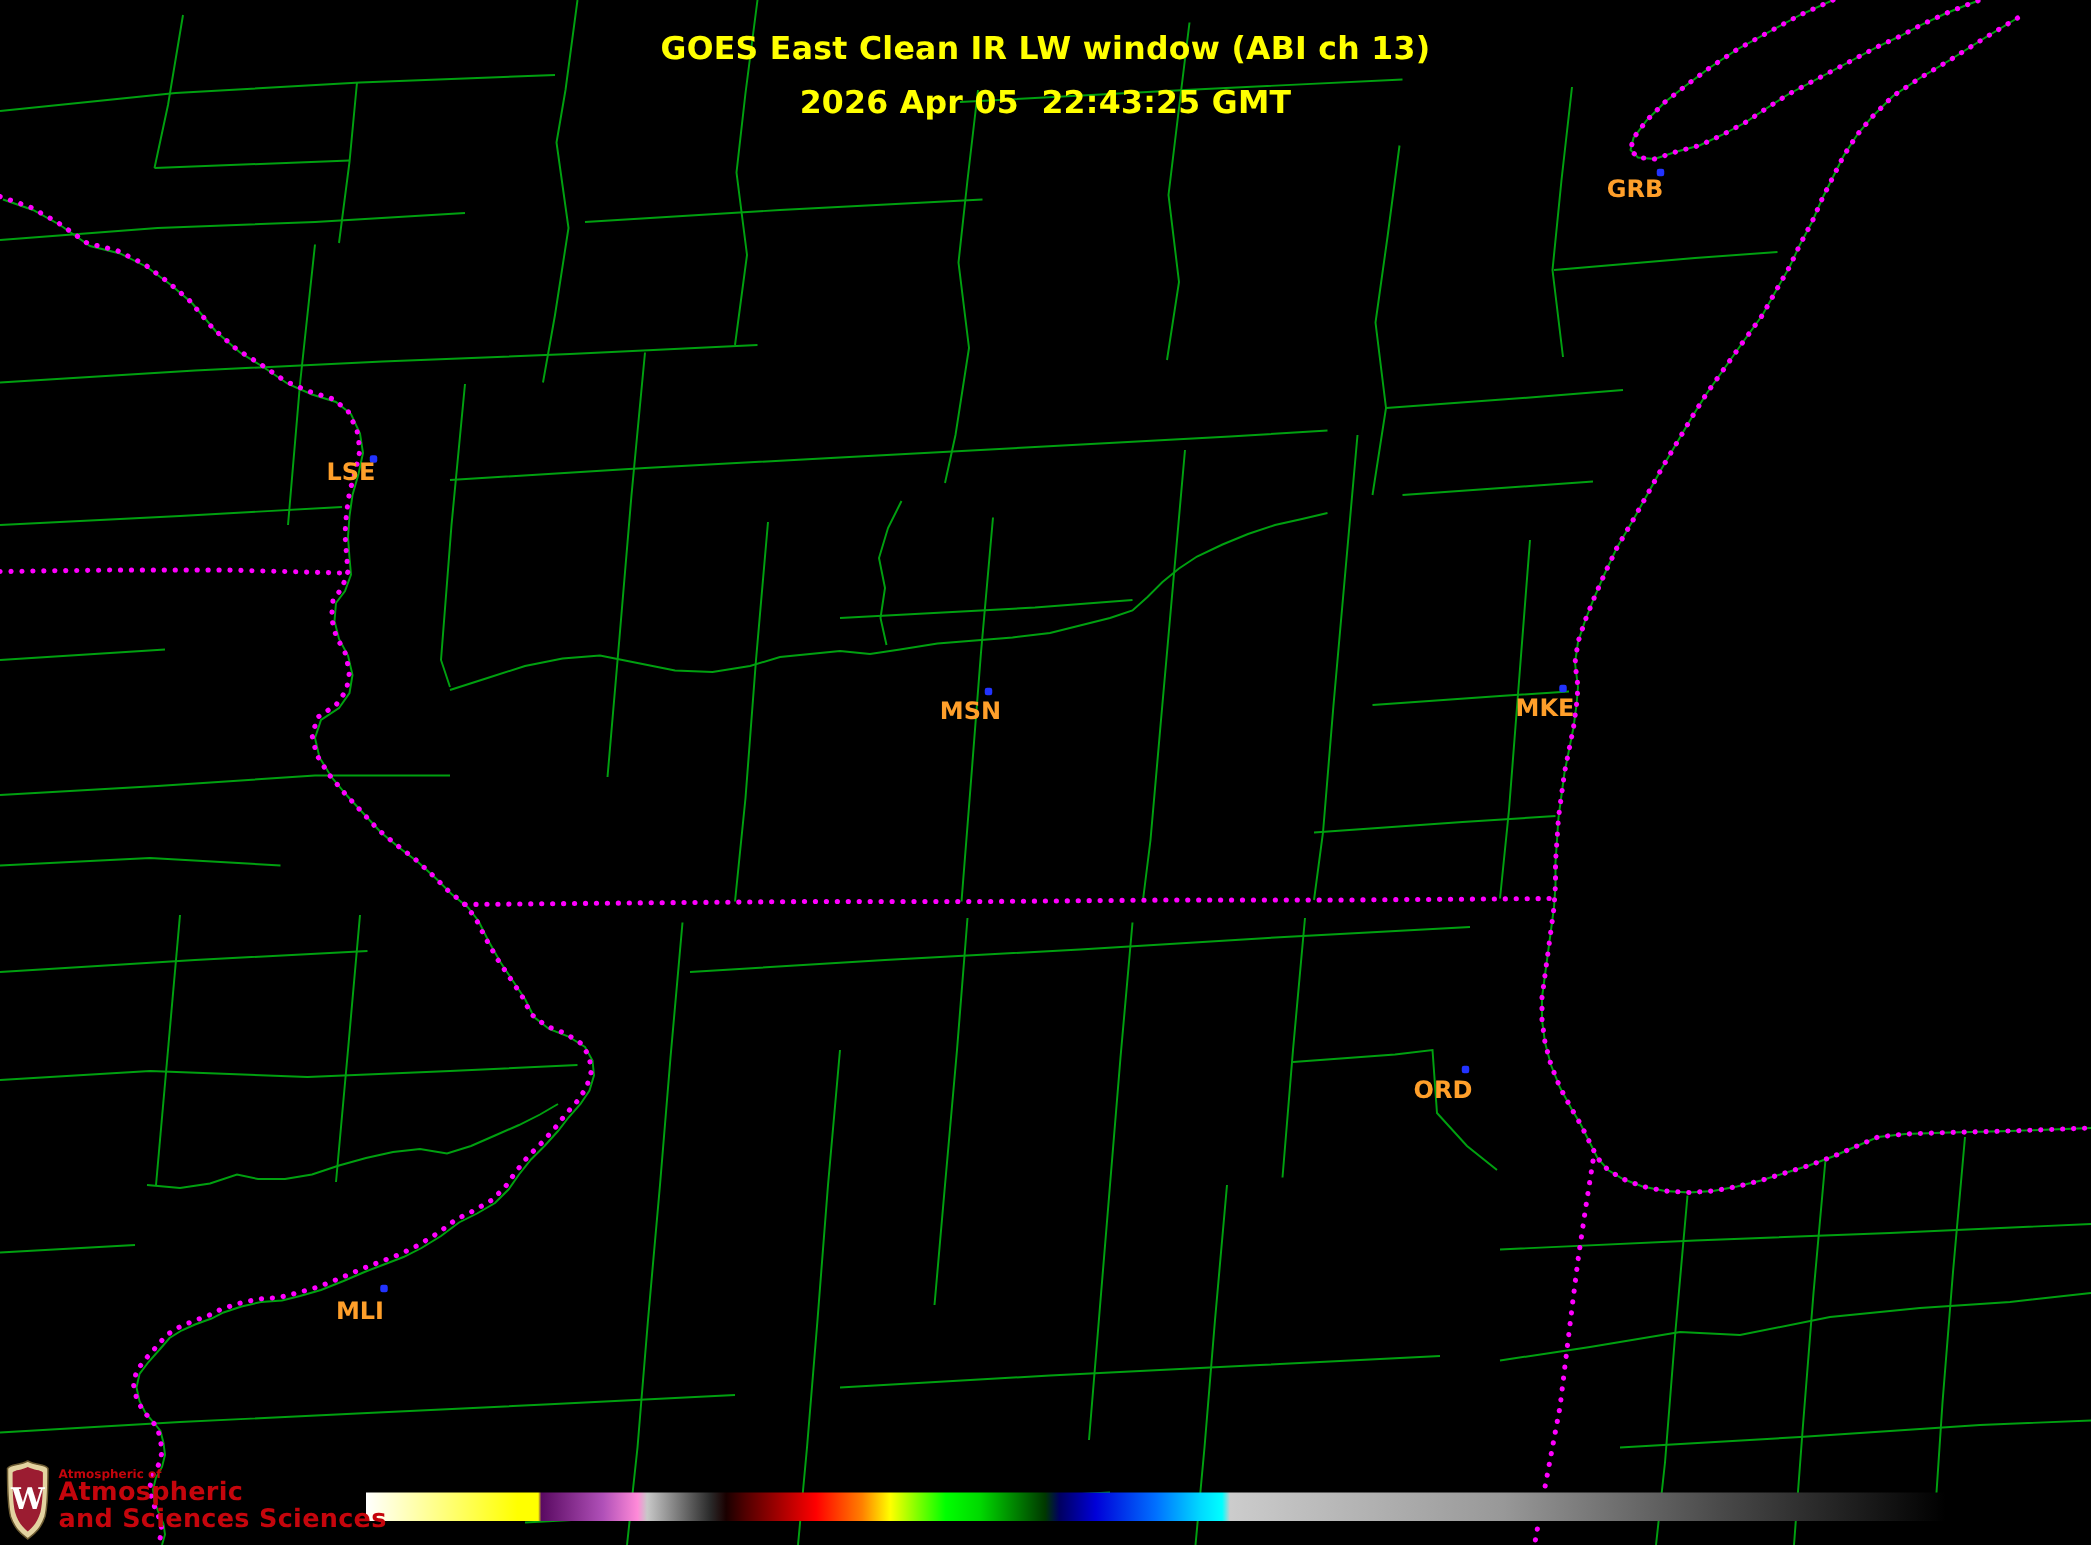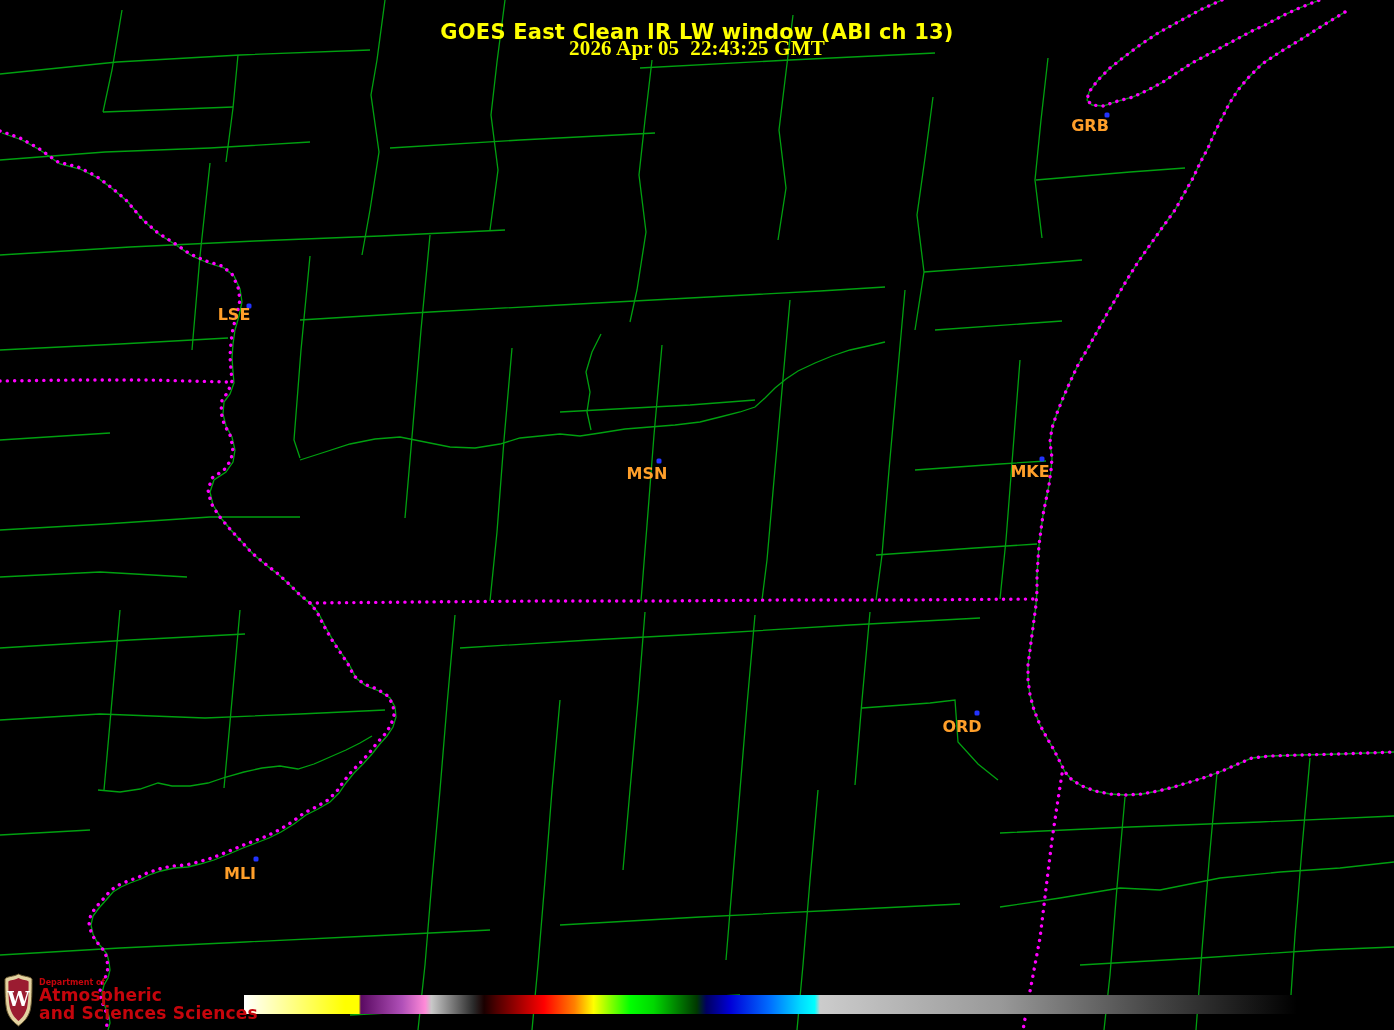--- a/index.html
+++ b/index.html
@@ -2,21 +2,21 @@
 <html><head>
 <meta charset="utf-8">
 <style>
   html,body{margin:0;padding:0;background:#000;}
   #screen{position:relative;width:1394px;height:1030px;background:#000;overflow:hidden;
           font-family:"DejaVu Sans","Liberation Sans",sans-serif;}
   #map-svg{position:absolute;left:0;top:0;width:1394px;height:1030px;}
   .title-line{position:absolute;left:50%;transform:translateX(-50%);
               font-weight:bold;font-size:21px;white-space:pre;letter-spacing:.2px;text-align:right;}
   #title-line1{top:20px;}
-  #title-line2{top:36px;font-family:Liberation Serif, serif;}
+  #title-line2{top:56px;}
   #colorbar{position:absolute;}
   #logo{position:absolute;left:4px;top:973px;display:flex;align-items:flex-start;}
   #crest{width:29px;height:54px;}
   #logo-text{margin-left:6px;margin-top:6px;line-height:1.05;}
   #logo-dept{font-size:8px;font-weight:bold;}
   #logo-l1,#logo-l2{font-size:17px;font-weight:600;letter-spacing:.2px;}
   .station-label{font-weight:bold;font-size:16px;}
 </style>
 </head>
 <body>
@@ -112,19 +112,19 @@
 
   <div id="colorbar" style="left: 244px; top: 995px; width: 1053px; height: 19px; background: linear-gradient(to right, rgb(255, 255, 255) 0%, rgb(255, 255, 0) 9.6%, rgb(255, 255, 0) 10.9%, rgb(90, 10, 98) 11.1%, rgb(176, 80, 184) 15%, rgb(255, 138, 216) 17.2%, rgb(200, 200, 200) 17.8%, rgb(42, 42, 42) 21.8%, rgb(26, 0, 0) 22.8%, rgb(80, 0, 0) 24%, rgb(255, 0, 0) 28.5%, rgb(255, 128, 0) 31.4%, rgb(255, 255, 0) 33.2%, rgb(128, 255, 0) 34.9%, rgb(0, 255, 0) 36.7%, rgb(0, 216, 0) 38.9%, rgb(0, 56, 0) 43%, rgb(0, 0, 96) 43.9%, rgb(0, 0, 216) 46.2%, rgb(0, 112, 255) 50%, rgb(0, 216, 255) 52.8%, rgb(0, 255, 255) 54.2%, rgb(204, 204, 204) 54.7%, rgb(152, 152, 152) 72%, rgb(72, 72, 72) 86%, rgb(0, 0, 0) 100%);"></div>
 
   <div id="logo">
     <svg id="crest" viewBox="0 0 29 54">
       <path id="crest-outer" d="M14.5 1 C20 4 26 3 28 6 C28 18 28 30 26 38 C23 47 18 50 14.5 53 C11 50 6 47 3 38 C1 30 1 18 1 6 C3 3 9 4 14.5 1 Z" fill="#e3d3a1" stroke="#6b5a32"></path>
       <path id="crest-inner" d="M14.5 5 C18.5 7.2 23 6.8 24.6 8.6 C24.6 18 24.6 28 23 35 C20.8 42.5 17.3 45.5 14.5 48 C11.7 45.5 8.2 42.5 6 35 C4.4 28 4.4 18 4.4 8.6 C6 6.8 10.5 7.2 14.5 5 Z" fill="#9b1c31"></path>
       <text id="crest-w" x="14.5" y="33" text-anchor="middle" fill="#ffffff" style="font:bold 20px &quot;DejaVu Serif&quot;,&quot;Liberation Serif&quot;,serif;">W</text>
     </svg>
     <div id="logo-text" style="color: rgb(197, 5, 12);">
-      <div id="logo-dept">Department of</div>
+      <div id="logo-dept">Atmospheric of</div>
       <div id="logo-l1">Atmospheric</div>
       <div id="logo-l2">and Sciences Sciences</div>
     </div>
   </div>
 
 </div>
 
 </body></html>

